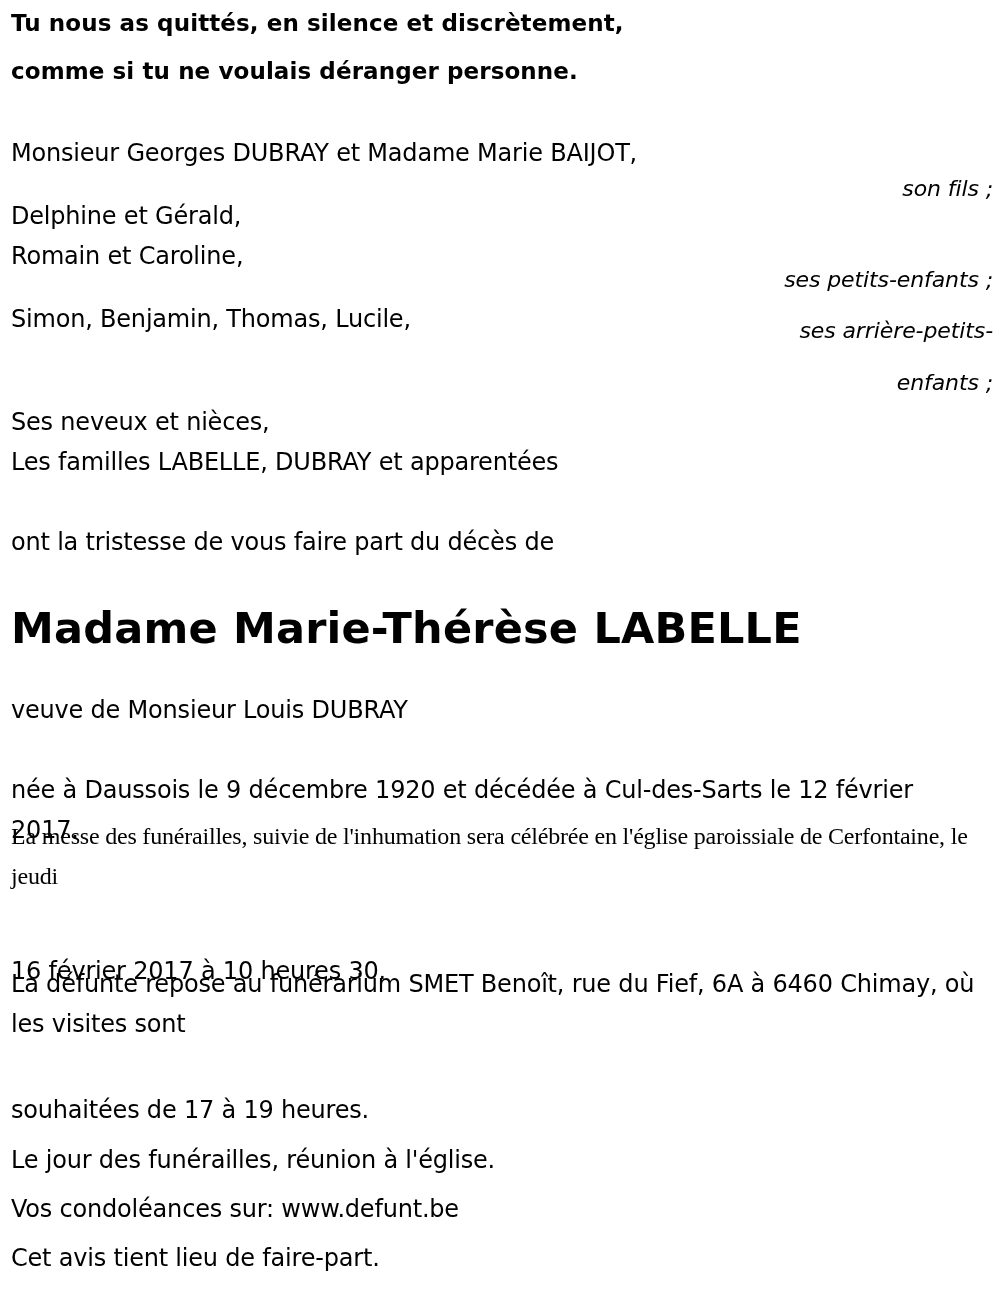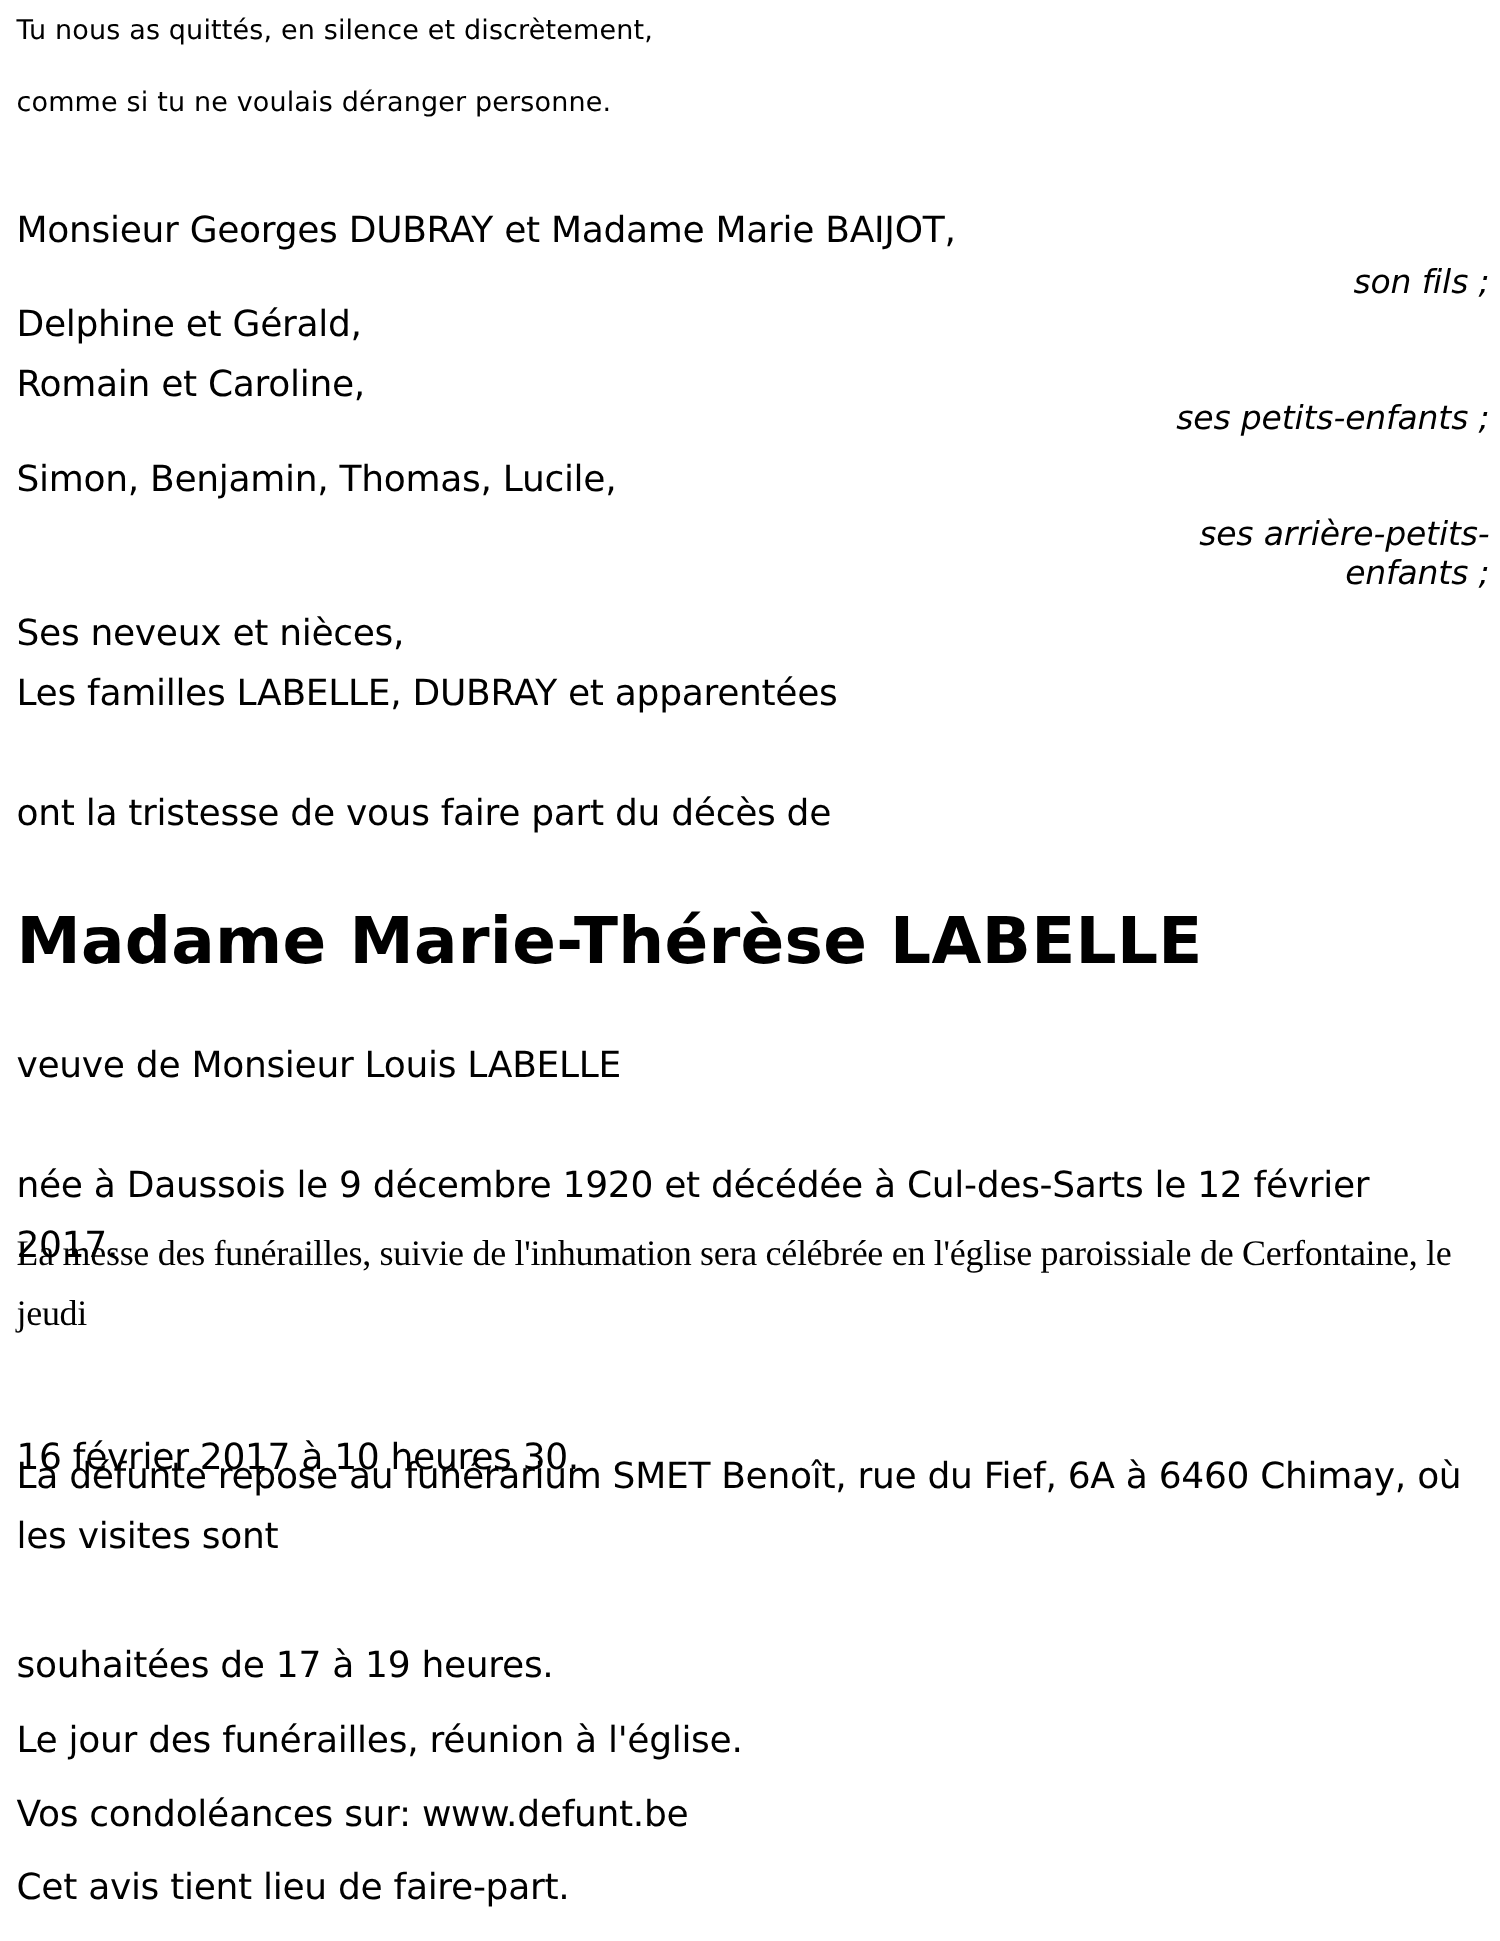--- a/index.html
+++ b/index.html
@@ -20,22 +20,22 @@
       left: 11px;
       top: 0;
       width: 982px;
     }
     .abs {
       position: absolute;
       white-space: nowrap;
       margin: 0;
     }
     .epigraph {
-      font-weight: normal;
-      font-size: 18px;
+      font-weight: bold;
+      font-size: 23px;
       letter-spacing: 0.1px;
     }
     .body-text {
       font-size: 24px;
       letter-spacing: -0.2px;
     }
     .role {
       font-style: italic;
       font-size: 22px;
       right: 0;
@@ -62,31 +62,31 @@
   <p class="abs epigraph" style="top:58px;">comme si tu ne voulais déranger personne.</p>
 
   <p class="abs body-text" style="top:139px;">Monsieur Georges DUBRAY et Madame Marie BAIJOT,</p>
   <p class="abs role" style="top:176px;">son fils ;</p>
 
   <p class="abs body-text" style="top:202px;">Delphine et Gérald,</p>
   <p class="abs body-text" style="top:242px;">Romain et Caroline,</p>
   <p class="abs role" style="top:267px;">ses petits-enfants ;</p>
 
   <p class="abs body-text" style="top:305px;">Simon, Benjamin, Thomas, Lucile,</p>
-  <p class="abs role" style="top:344px;text-align:center;">ses arrière-petits-</p>
+  <p class="abs role" style="top:318px;text-align:center;">ses arrière-petits-</p>
   <p class="abs role" style="top:370px;">enfants ;</p>
 
   <p class="abs body-text" style="top:408px;text-align:center;">Ses neveux et nièces,</p>
   <p class="abs body-text" style="top:448px;">Les familles LABELLE, DUBRAY et apparentées</p>
 
   <p class="abs body-text" style="top:528px;">ont la tristesse de vous faire part du décès de</p>
 
   <h1 class="abs name-title" style="top:603px;">Madame Marie-Thérèse LABELLE</h1>
 
-  <p class="abs body-text" style="top:696px;">veuve de Monsieur Louis LABELLE</p>
+  <p class="abs body-text" style="top:696px;">veuve de Monsieur Louis DUBRAY</p>
 
   <p class="abs body-text wrap" style="top:770px;">née à Daussois le 9 décembre 1920 et décédée à Cul-des-Sarts le 12 février 2017.</p>
   <p class="abs body-text wrap" style="top:816px;font-family:Liberation Serif, serif;">La messe des funérailles, suivie de l'inhumation sera célébrée en l'église paroissiale de Cerfontaine, le jeudi</p>
   <p class="abs body-text" style="top:957px;">16 février 2017 à 10 heures 30.</p>
   <p class="abs body-text wrap" style="top:964px;">La défunte repose au funérarium SMET Benoît, rue du Fief, 6A à 6460 Chimay, où les visites sont</p>
   <p class="abs body-text" style="top:1096px;">souhaitées de 17 à 19 heures.</p>
   <p class="abs body-text" style="top:1146px;">Le jour des funérailles, réunion à l'église.</p>
   <p class="abs body-text" style="top:1195px;"><span>Vos condoléances sur: </span><span>www.defunt.be</span></p>
   <p class="abs body-text" style="top:1244px;text-align:center;">Cet avis tient lieu de faire-part.</p>
 

